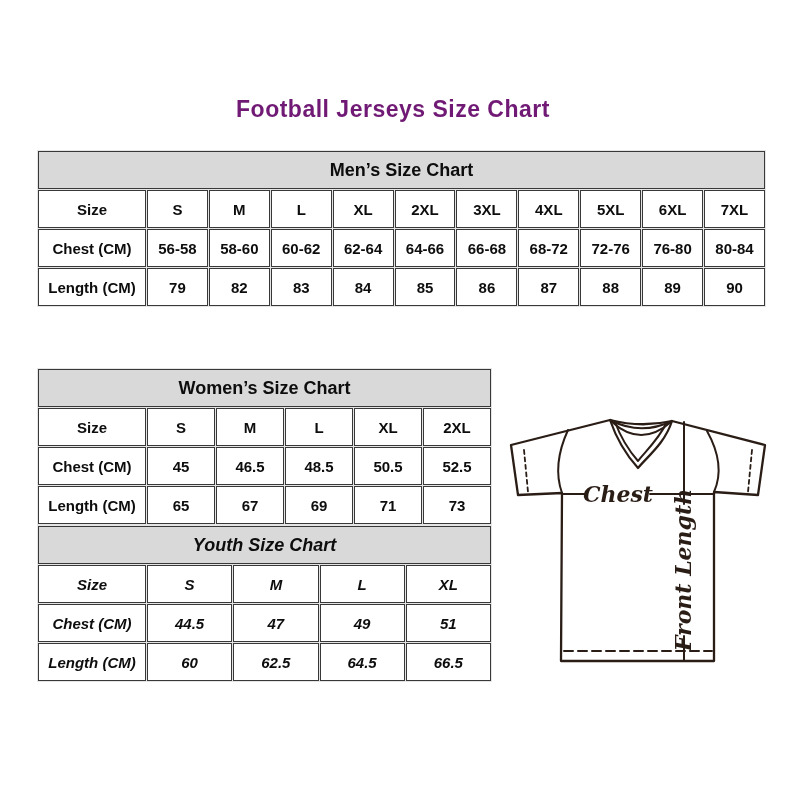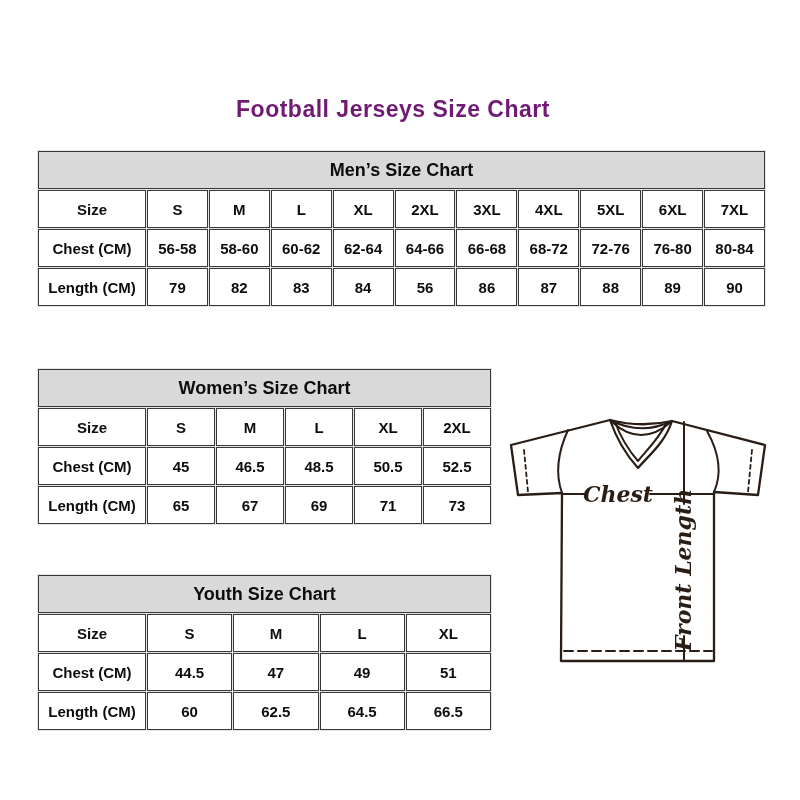--- a/index.html
+++ b/index.html
@@ -19,21 +19,21 @@
     border:1px solid #383838;height:36px;padding:0;
     text-align:center;vertical-align:middle;
     font-weight:bold;font-size:15px;color:#0d0d0d;background:#ffffff;
     overflow:hidden;white-space:nowrap;
   }
   table.size-table td.tbl-header{
     background:#d9d9d9;font-size:18px;
   }
   #mens-table{left:37px;top:150px;width:729px;}
   #womens-table{left:37px;top:368px;width:455px;}
-  #youth-table{left:37px;top:574px;width:455px;}
+  #youth-table{left:37px;top:525px;width:455px;font-style:italic;}
   .jersey-wrap{position:absolute;left:500px;top:403px;width:272px;height:268px;text-align:center;}
   .jersey-wrap svg{display:block;}
   .jersey-label{
     font-family:"DejaVu Serif","Liberation Serif",serif;
     font-style:italic;font-weight:bold;
     fill:#2a1d16;
   }
 </style>
 </head>
 <body>
@@ -83,21 +83,21 @@
     <td>72-76</td>
     <td>76-80</td>
     <td>80-84</td>
   </tr>
   <tr>
     <td>Length (CM)</td>
     <td>79</td>
     <td>82</td>
     <td>83</td>
     <td>84</td>
-    <td>56</td>
+    <td>85</td>
     <td>86</td>
     <td>87</td>
     <td>88</td>
     <td>89</td>
     <td>90</td>
   </tr>
 </tbody>
   </table>
 
 <table class="size-table" id="womens-table">

